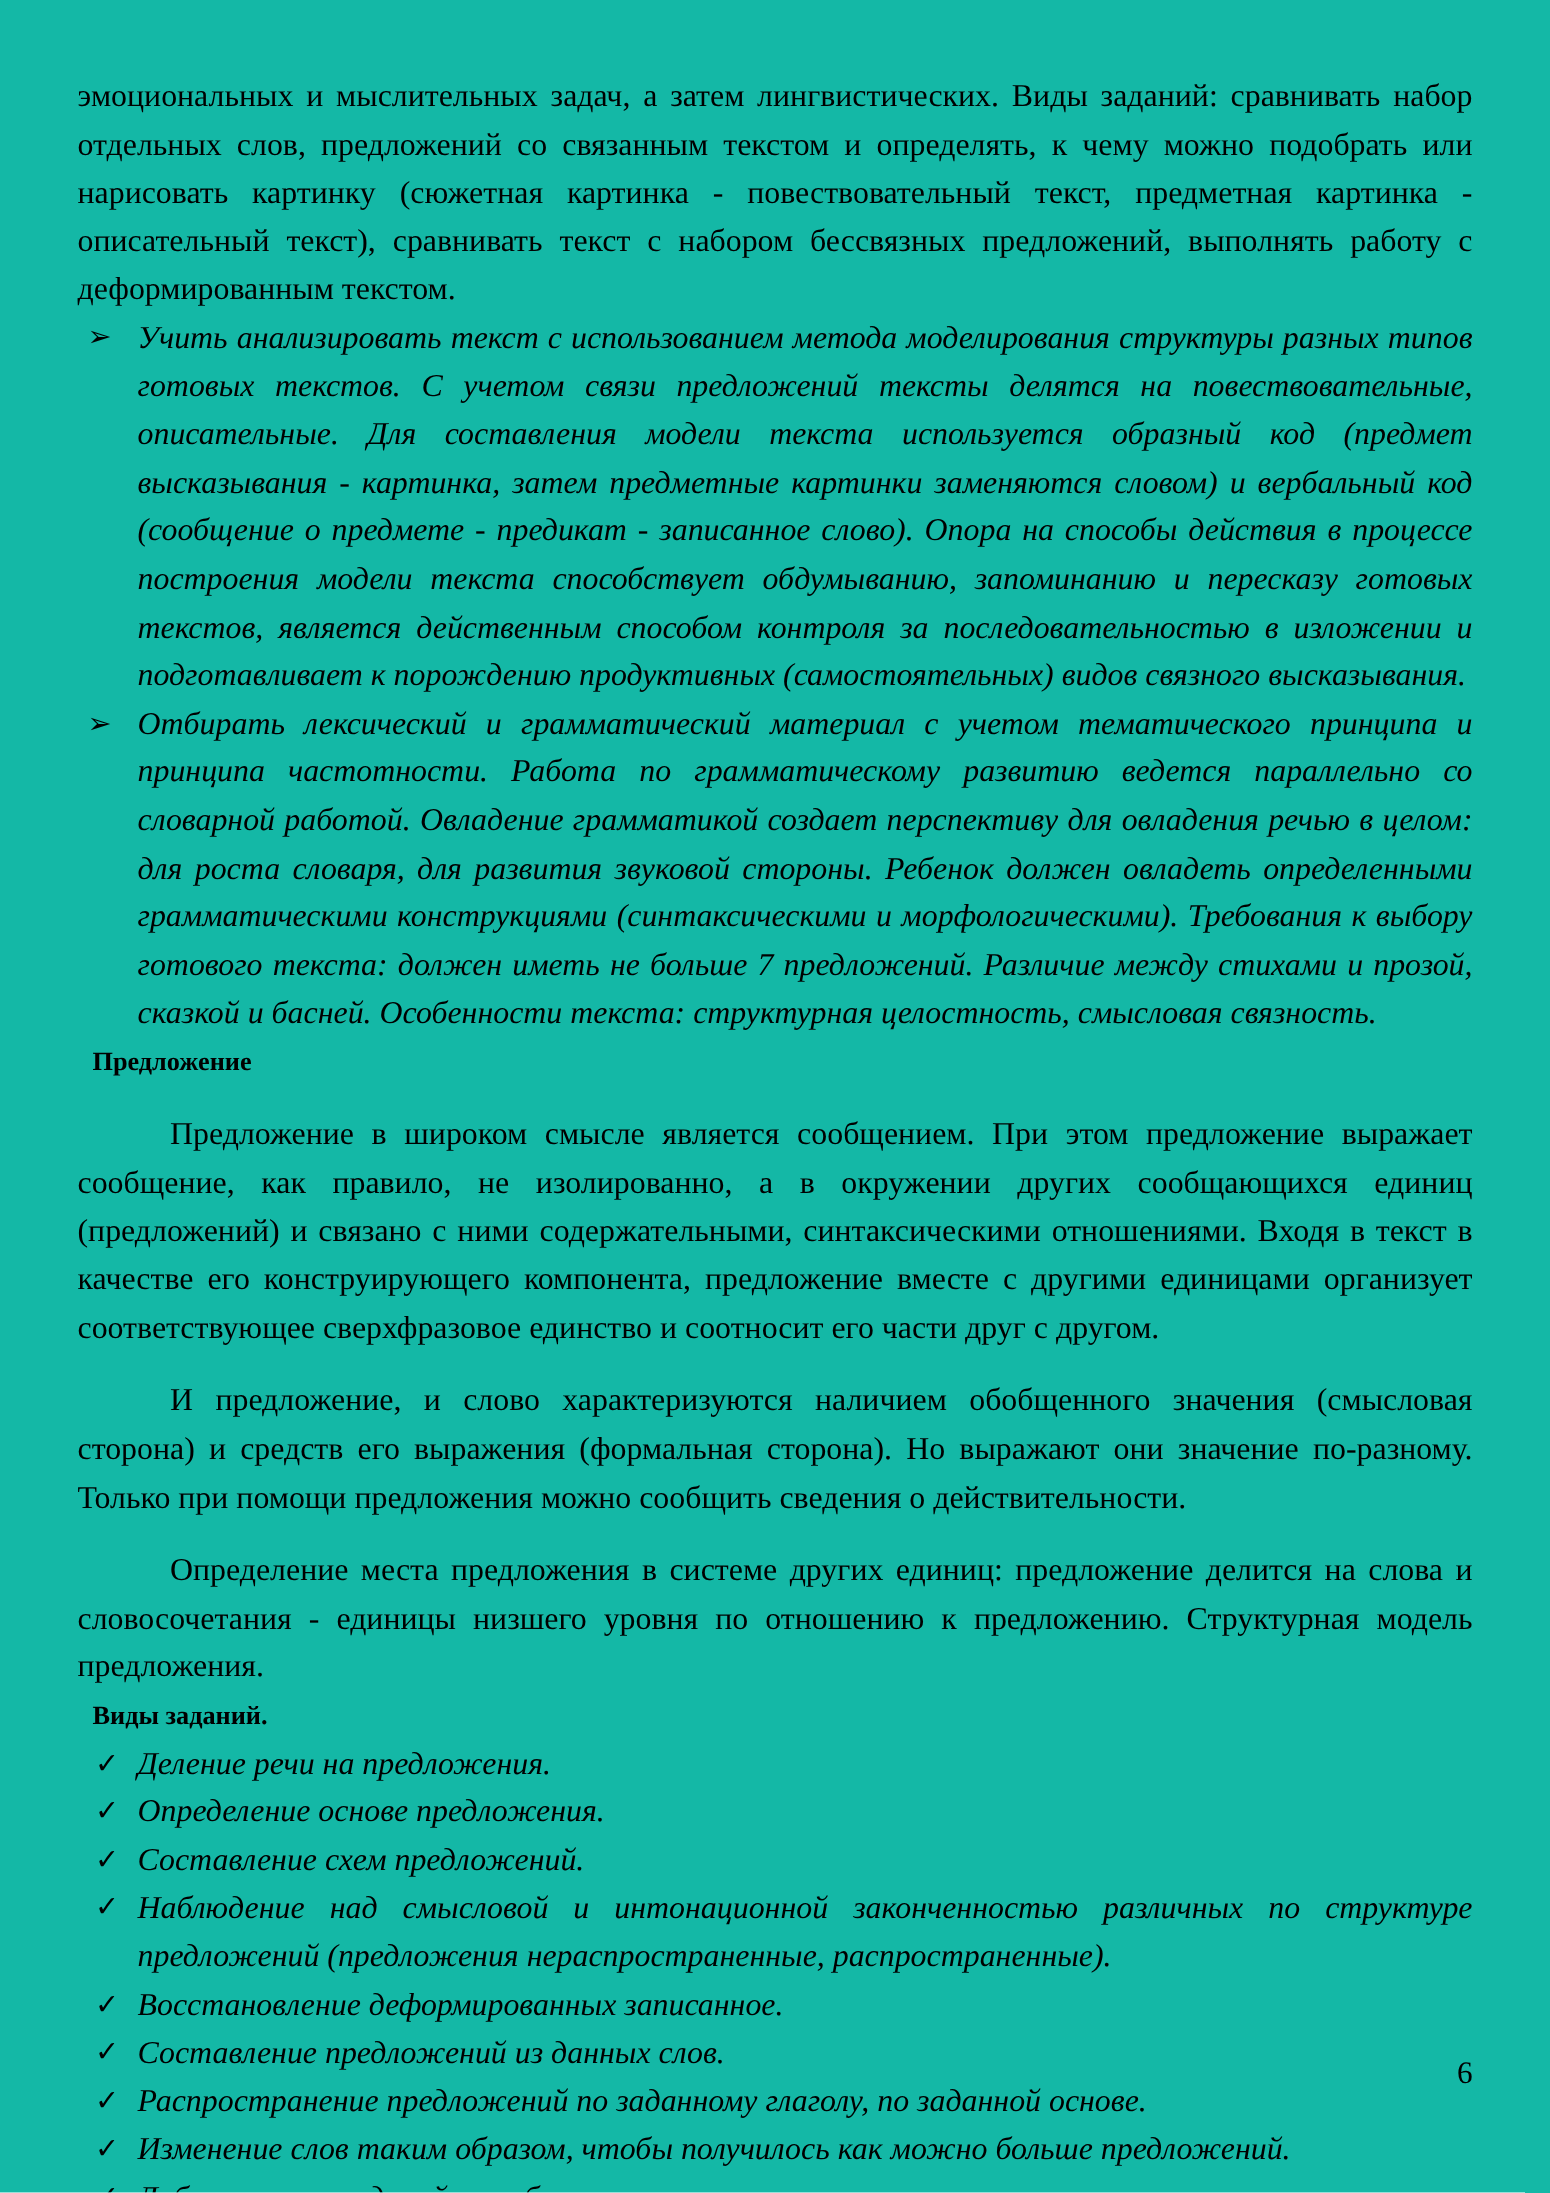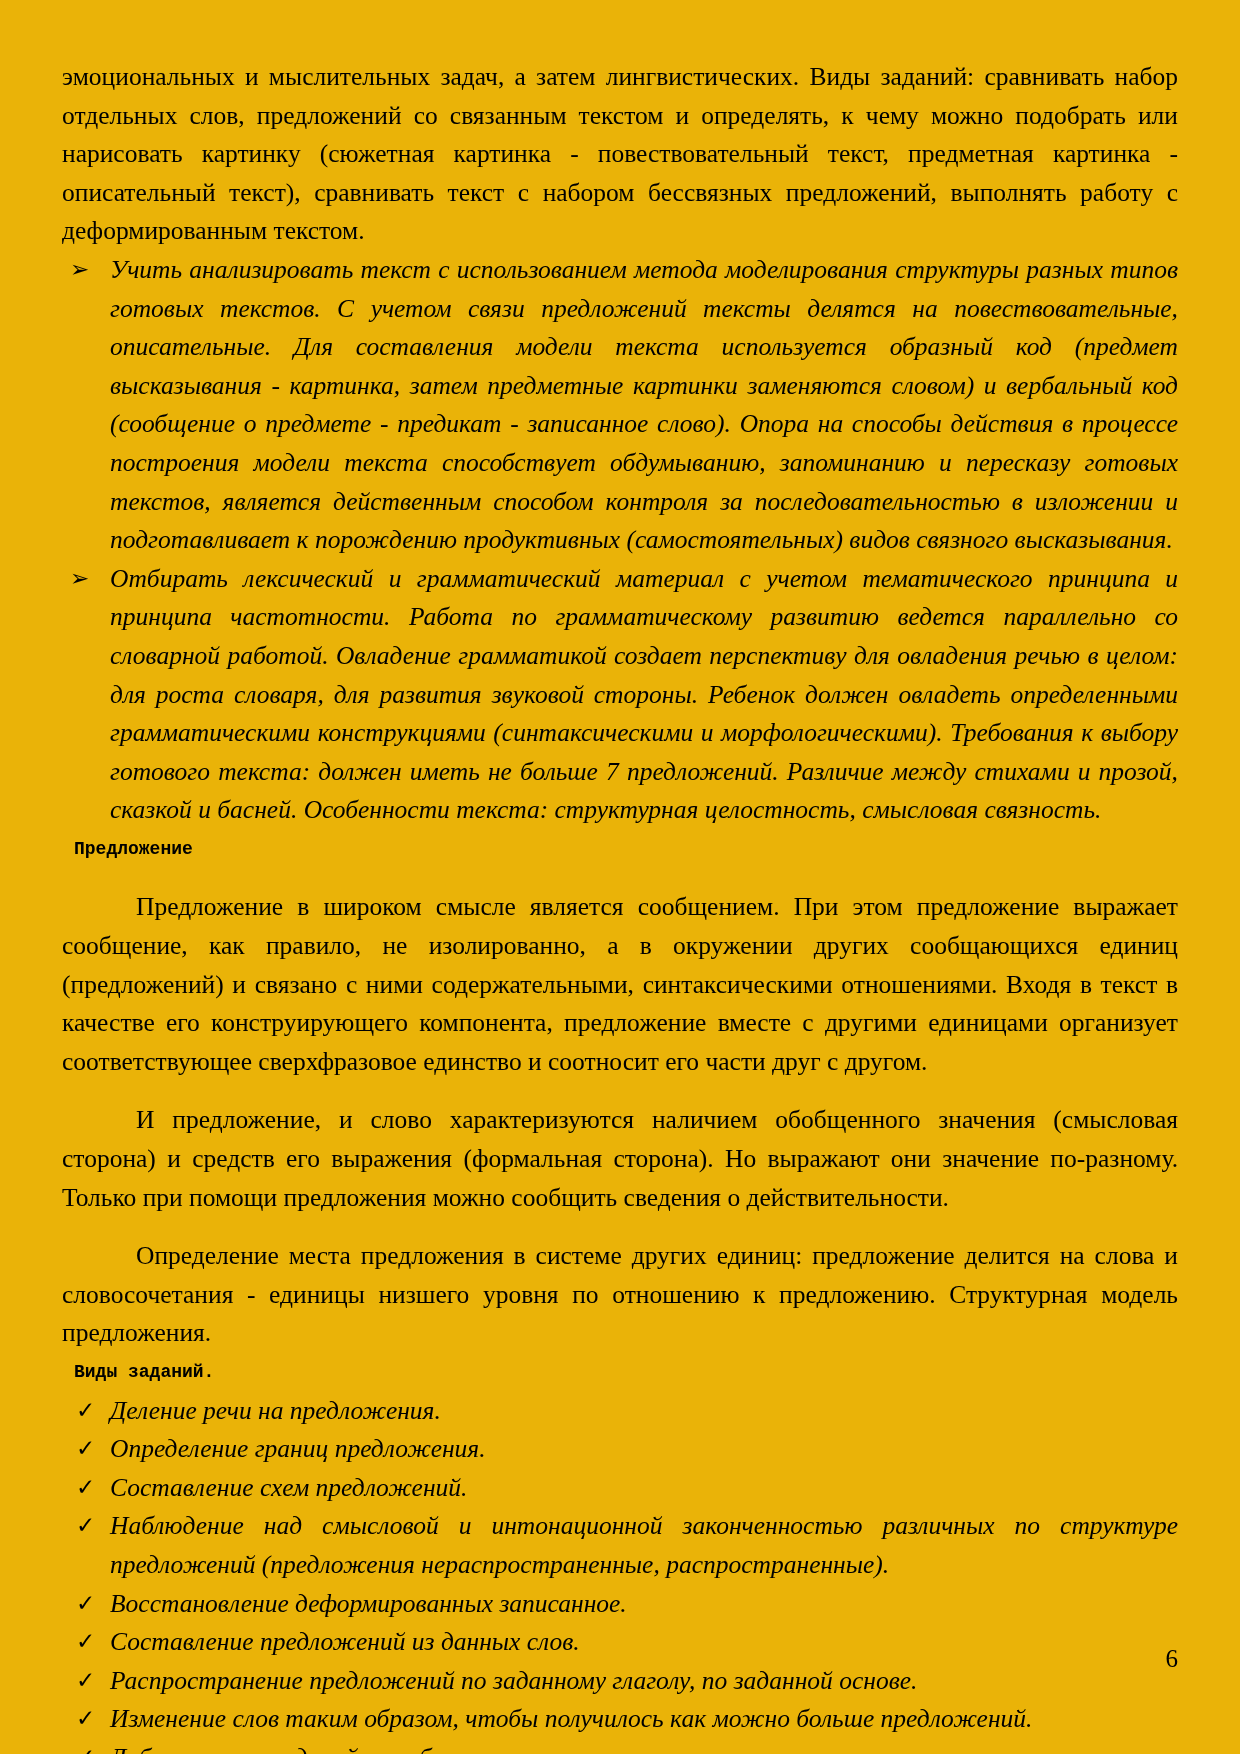--- a/index.html
+++ b/index.html
@@ -5,21 +5,21 @@
 <style>
   html, body {
     margin: 0;
     padding: 0;
     background: #ffffff;
   }
   .page {
     position: relative;
     width: 1240px;
     height: 1754px;
-    background: #eab308;
+    background: #14b8a6;
     box-sizing: border-box;
     padding: 58px 62px 40px 62px;
     font-family: "Liberation Serif", "DejaVu Serif", serif;
     color: #000000;
     overflow: hidden;
   }
   .content {
     width: 1116px;
   }
   p, ul, li {
@@ -34,26 +34,25 @@
     hyphens: none;
   }
   .para.indent {
     text-indent: 74px;
     margin-top: 20px;
   }
   .para.contin {
     text-indent: 0;
   }
   .heading {
-    font-size: 18px;
+    font-size: 21px;
     line-height: 38.6px;
     font-weight: bold;
     text-align: left;
     margin-left: 12px;
-    font-family: Liberation Mono, monospace;
   }
   
   .blist {
     list-style: none;
   }
   .bitem {
     display: flex;
     font-size: 25.5px;
     line-height: 38.6px;
     align-items: flex-start;
@@ -127,21 +126,21 @@
 
     <p class="heading">Виды заданий.</p>
 
     <ul class="blist check-list">
       <li class="bitem">
         <span class="marker">✓</span>
         <span class="btext">Деление речи на предложения.</span>
       </li>
       <li class="bitem">
         <span class="marker">✓</span>
-        <span class="btext">Определение границ предложения.</span>
+        <span class="btext">Определение основе предложения.</span>
       </li>
       <li class="bitem">
         <span class="marker">✓</span>
         <span class="btext">Составление схем предложений.</span>
       </li>
       <li class="bitem">
         <span class="marker">✓</span>
         <span class="btext">Наблюдение над смысловой и интонационной законченностью различных по структуре предложений (предложения нераспространенные, распространенные).</span>
       </li>
       <li class="bitem">

